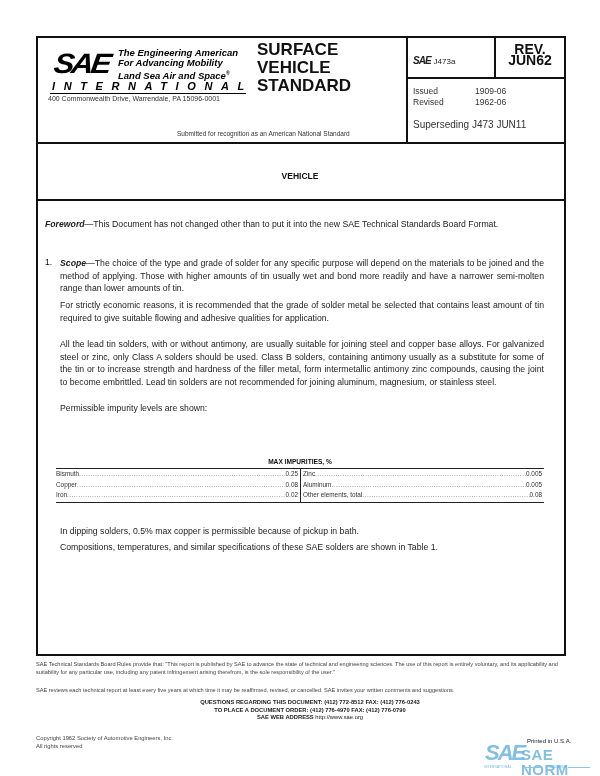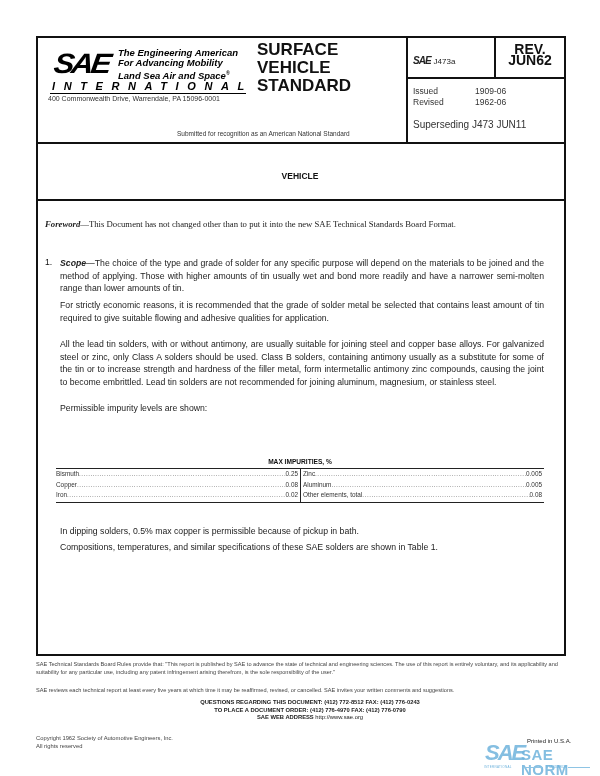--- a/index.html
+++ b/index.html
@@ -21,21 +21,21 @@
   .std-type { position:absolute; left:257px; top:41px; font-size:17px; font-weight:bold; line-height:18px; }
   .submitted { position:absolute; left:177px; top:130px; font-size:6.5px; color:#333; }
   .docno { position:absolute; left:413px; top:55px; font-size:8px; color:#222; }
   .docno b { font-style:italic; font-size:10px; letter-spacing:-1px; margin-right:3px; }
   .rev { position:absolute; left:496px; top:44px; width:68px; text-align:center; font-size:14px;
          font-weight:bold; line-height:11px; }
   .dates { position:absolute; left:413px; top:86px; font-size:8.5px; color:#333; line-height:11px; }
   .dates span.lbl { display:inline-block; width:62px; }
   .superseding { position:absolute; left:413px; top:119px; font-size:10px; color:#333; }
   .title { position:absolute; left:36px; top:171px; width:528px; text-align:center; font-size:8.5px; font-weight:bold; }
-  .body { position:absolute; left:45px; width:515px; font-size:8.7px; line-height:12.7px; color:#222; text-align:justify;font-family:Liberation Serif, serif; }
+  .body { position:absolute; left:45px; width:515px; font-size:8.7px; line-height:12.7px; color:#222; text-align:justify; }
   .body i.h { font-weight:bold; font-style:italic; }
   .indent { position:absolute; left:60px; width:484px; font-size:8.7px; line-height:12.7px; color:#222; text-align:justify; }
   .num { position:absolute; left:45px; font-size:8.7px; }
   .tbl-caption { position:absolute; left:36px; width:528px; top:458px; text-align:center; font-size:6.6px; font-weight:bold; }
   .tbl { position:absolute; left:56px; top:468px; width:488px; border-top:1px solid #222; border-bottom:1px solid #222; }
   .tbl-col { position:absolute; top:0; width:244px; }
   .tbl-row { height:10.5px; font-size:6.4px; line-height:10.5px; color:#333; display:flex; }
   .tbl-row .lbl { white-space:nowrap; }
   .tbl-row .dots { flex:1; overflow:hidden; white-space:nowrap; color:#666; letter-spacing:0.5px; }
   .tbl-row .val { white-space:nowrap; padding-right:2px; }

